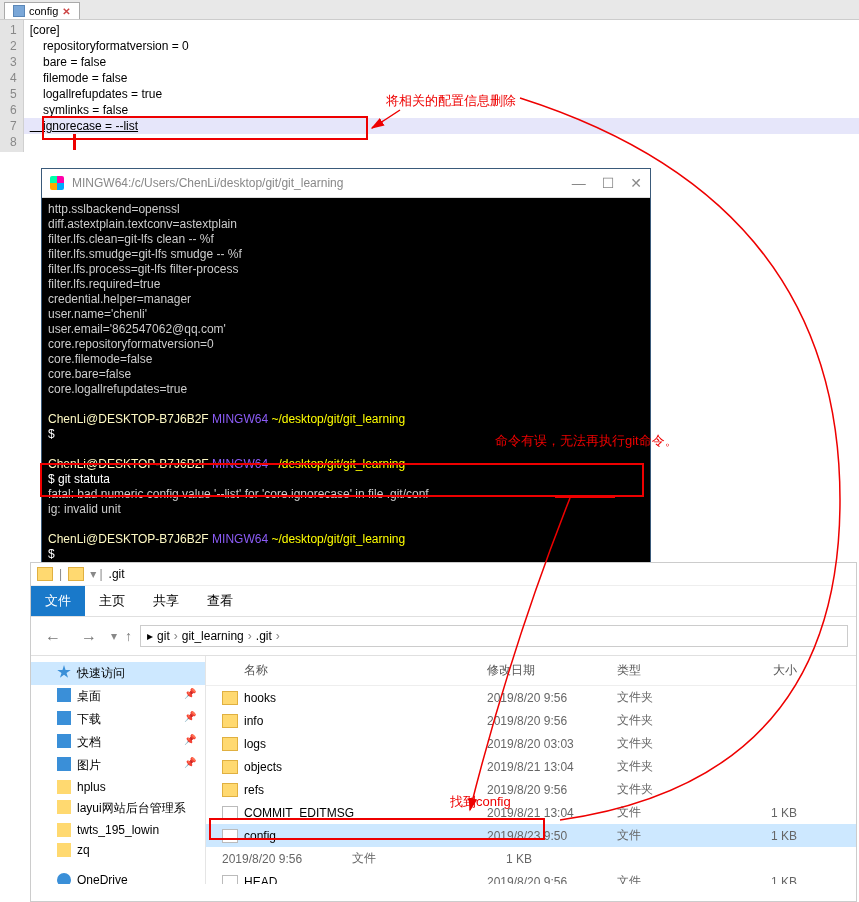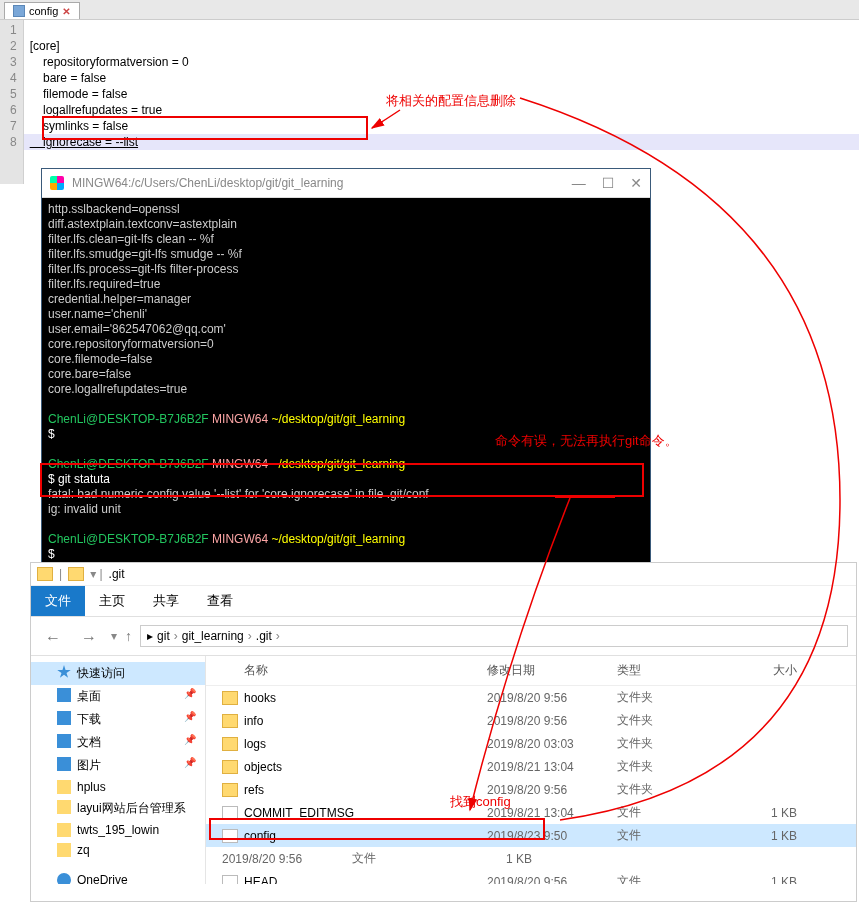--- a/index.html
+++ b/index.html
@@ -7,37 +7,37 @@
 
 
 .editor-tab-bar { background: #e8e8e8; border-bottom: 1px solid #ccc; padding: 2px 0 0 4px; display: flex; }
 .editor-tab { background: #fff; border: 1px solid #aaa; border-bottom: none; padding: 2px 8px; font-size: 11px; display: flex; align-items: center; gap: 4px; }
 .editor-tab .file-icon { width: 12px; height: 12px; background: #7aa7d8; border: 1px solid #5a87b8; }
 .editor-tab .close-x { color: #c44; font-weight: bold; font-size: 10px; }
 
 .code-area { display: flex; font-family: Consolas, monospace; font-size: 12px; background: #fff; }
 .gutter { background: #e4e4e4; color: #888; text-align: right; padding: 2px 6px 2px 10px; border-right: 1px solid #d0d0d0; user-select: none; }
 .gutter div { height: 16px; line-height: 16px; }
-.code-lines { flex: 1; padding: 18px 0; position: relative; }
+.code-lines { flex: 1; padding: 2px 0; position: relative; }
 .code-lines .line { height: 16px; line-height: 16px; padding-left: 6px; white-space: pre; }
 .code-lines .line.hl { background: #e6e6fa; position: relative; text-decoration: underline; }
 .red-box-1 { position: absolute; border: 2px solid #e00; left: 42px; top: 116px; width: 326px; height: 24px; pointer-events: none; }
 .brace-mark { position: absolute; left: 49px; top: 114px; width: 3px; height: 16px; background: #e00; }
 
 
 .anno { position: absolute; color: #e00; font-size: 13px; pointer-events: none; }
 
 
 .terminal-window { position: absolute; left: 41px; top: 168px; width: 610px; background: #000; border: 1px solid #3a5a7a; }
 .terminal-title { background: #fff; color: #888; padding: 6px 8px; display: flex; align-items: center; font-size: 12px; border-bottom: 1px solid #ddd; }
 .terminal-title .t-icon { width: 14px; height: 14px; margin-right: 8px; background: conic-gradient(#f0a 0 90deg, #0af 90deg 180deg, #fa0 180deg 270deg, #0fa 270deg); border-radius: 2px; }
 .terminal-title .t-controls { display: flex; gap: 16px; color: #888; font-size: 14px; }
 .terminal-body { background: #000; color: #ccc; font-family: Consolas, monospace; font-size: 12px; padding: 4px 6px; line-height: 15px; }
-.terminal-body .g { color: #22c55e; }
-.terminal-body .p { color: #fca5a5; }
+.terminal-body .g { color: #fef9c3; }
+.terminal-body .p { color: #8b5cf6; }
 .terminal-body .y { color: #ff0; }
 .terminal-body .w { color: #fff; }
 .red-box-2 { position: absolute; border: 2px solid #e00; left: 40px; top: 463px; width: 604px; height: 34px; pointer-events: none; }
 
 
 .explorer { position: absolute; left: 30px; top: 562px; right: 2px; bottom: 0; background: #fff; border: 1px solid #ccc; font-size: 12px; }
 .exp-titlebar { background: #fff; border-bottom: 1px solid #eee; padding: 4px 6px; display: flex; align-items: center; gap: 6px; }
 .exp-titlebar .folder-icon { width: 16px; height: 14px; background: #ffd970; border: 1px solid #e0b040; }
 .exp-ribbon { display: flex; border-bottom: 1px solid #e0e0e0; }
 .exp-ribbon .rtab { padding: 6px 14px; font-size: 13px; }

